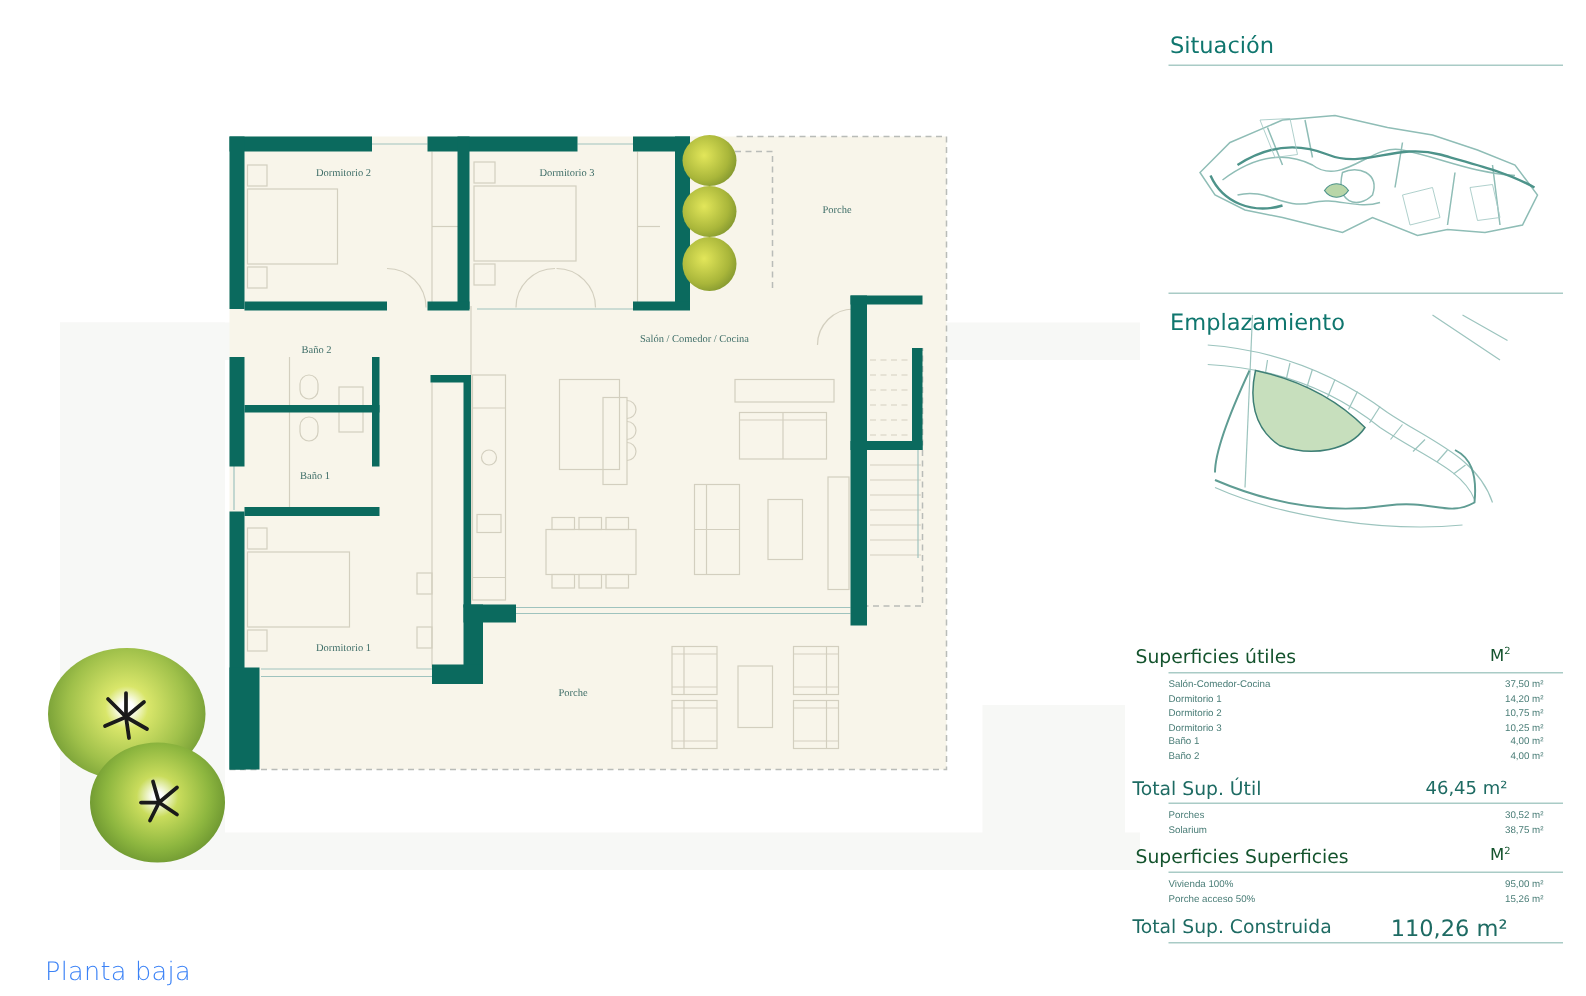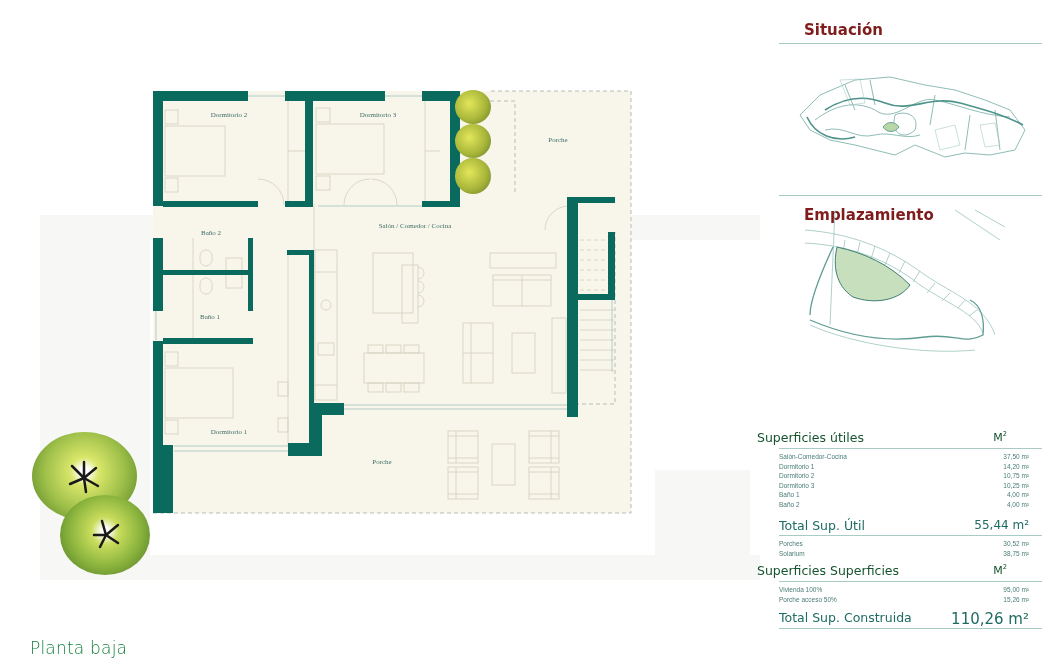--- a/index.html
+++ b/index.html
@@ -15,39 +15,39 @@
   
   #plan { position:absolute; left:0; top:0; width:760px; height:664px; }
   .room-label {
     position:absolute; font-family:"Liberation Serif", serif;
     font-size:7px; color:#3f6e68; white-space:nowrap;
     transform:translateX(-50%);
   }
   .plan-title {
     position:absolute; left:30px; top:638px;
     font-family:"DejaVu Sans", sans-serif; font-size:17px;
-    color:#15803d; letter-spacing:0.2px; font-weight:300;
+    color:#3b82f6; letter-spacing:0.2px; font-weight:300;
   }
   
   .sec-title {
-    position:absolute; left:804px;
-    font-family:"DejaVu Sans", sans-serif; font-size:15px; color:#7f1d1d;
-    font-weight:700;
+    position:absolute; left:780px;
+    font-family:"DejaVu Sans", sans-serif; font-size:15px; color:#0f766e;
+    font-weight:400;
   }
   .rule { position:absolute; left:779px; width:263px; height:1px; background:#a9cbc6; }
   .tbl-head {
     position:absolute; left:757px; width:250px;
     font-family:"DejaVu Sans", sans-serif; font-size:12.5px; color:#14532d;
   }
   .tbl-head .unit { position:absolute; right:0; top:0; font-size:11px;margin-left:44px; }
   .rows { position:absolute; left:779px; width:250px; }
   .row { position:relative; height:9.6px; font-size:6.5px; color:#4a7d77; line-height:9.6px; }
   .row .v { position:absolute; right:0; top:0; }
   .total {
-    position:absolute; left:779px; width:250px;
+    position:absolute; left:755px; width:250px;
     font-family:"DejaVu Sans", sans-serif; font-size:12.5px; color:#1e6b63;
   }
   .total .v { position:absolute; right:0; top:0; font-size:12px; }
   sup { font-size:60%; }
 </style>
 </head>
 <body>
 
 <div class="wm" style="left:40px;top:215px;width:110px;height:360px;"></div>
 <div class="wm" style="left:40px;top:215px;width:720px;height:25px;"></div>
@@ -227,21 +227,21 @@
         <line x1="20" y1="20" x2="32" y2="10"></line>
       <line x1="20" y1="20" x2="16" y2="6"></line>
         <line x1="20" y1="20" x2="32" y2="28"></line>
       <line x1="20" y1="20" x2="14" y2="32"></line>
     </g>
   </svg>
 
   <span class="room-label" style="left:229px;top:111px;">Dormitorio 2</span>
   <span class="room-label" style="left:378px;top:111px;">Dormitorio 3</span>
   <span class="room-label" style="left:558px;top:136px;">Porche</span>
-  <span class="room-label" style="left:415px;top:222px;">Salón / Comedor / Cocina</span>
+  <span class="room-label" style="left:463px;top:222px;">Salón / Comedor / Cocina</span>
   <span class="room-label" style="left:211px;top:229px;">Baño 2</span>
   <span class="room-label" style="left:210px;top:313px;">Baño 1</span>
   <span class="room-label" style="left:229px;top:428px;">Dormitorio 1</span>
   <span class="room-label" style="left:382px;top:458px;">Porche</span>
 
   <div class="plan-title">Planta baja</div>
 </div>
 
 <div class="sec-title" style="top:21px;">Situación</div>
 <div class="rule" style="top:43px;"></div>
@@ -301,21 +301,21 @@
   <div class="row"><span>Salón-Comedor-Cocina</span><span class="v">37,50 m²</span></div>
   <div class="row"><span>Dormitorio 1</span><span class="v">14,20 m²</span></div>
   <div class="row"><span>Dormitorio 2</span><span class="v">10,75 m²</span></div>
   <div class="row"><span>Dormitorio 3</span><span class="v">10,25 m²</span></div>
   <div class="row"><span>Baño 1</span><span class="v">4,00 m²</span></div>
   <div class="row"><span>Baño 2</span><span class="v">4,00 m²</span></div>
 </div>
 
 <div class="total" style="top:518px;">
   <span>Total Sup. Útil</span>
-  <span class="v">55,44 m²</span>
+  <span class="v">46,45 m²</span>
 </div>
 <div class="rule" style="top:535px;"></div>
 
 <div class="rows" style="top:539px;">
   <div class="row"><span>Porches</span><span class="v">30,52 m²</span></div>
   <div class="row"><span>Solarium</span><span class="v">38,75 m²</span></div>
 </div>
 
 <div class="tbl-head" style="top:563px;">
   <span>Superficies Superficies</span>

